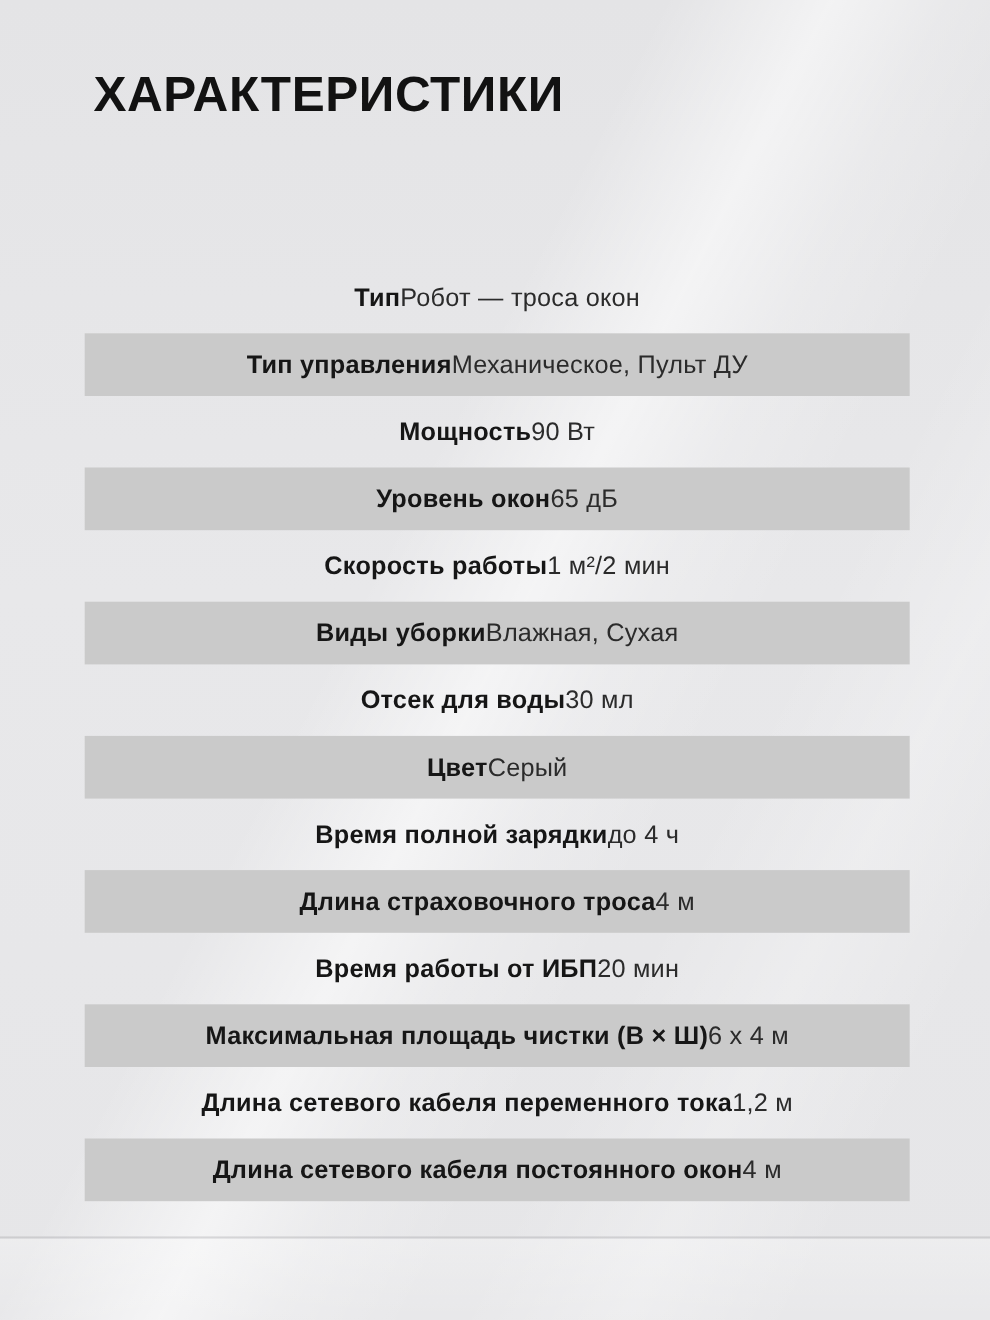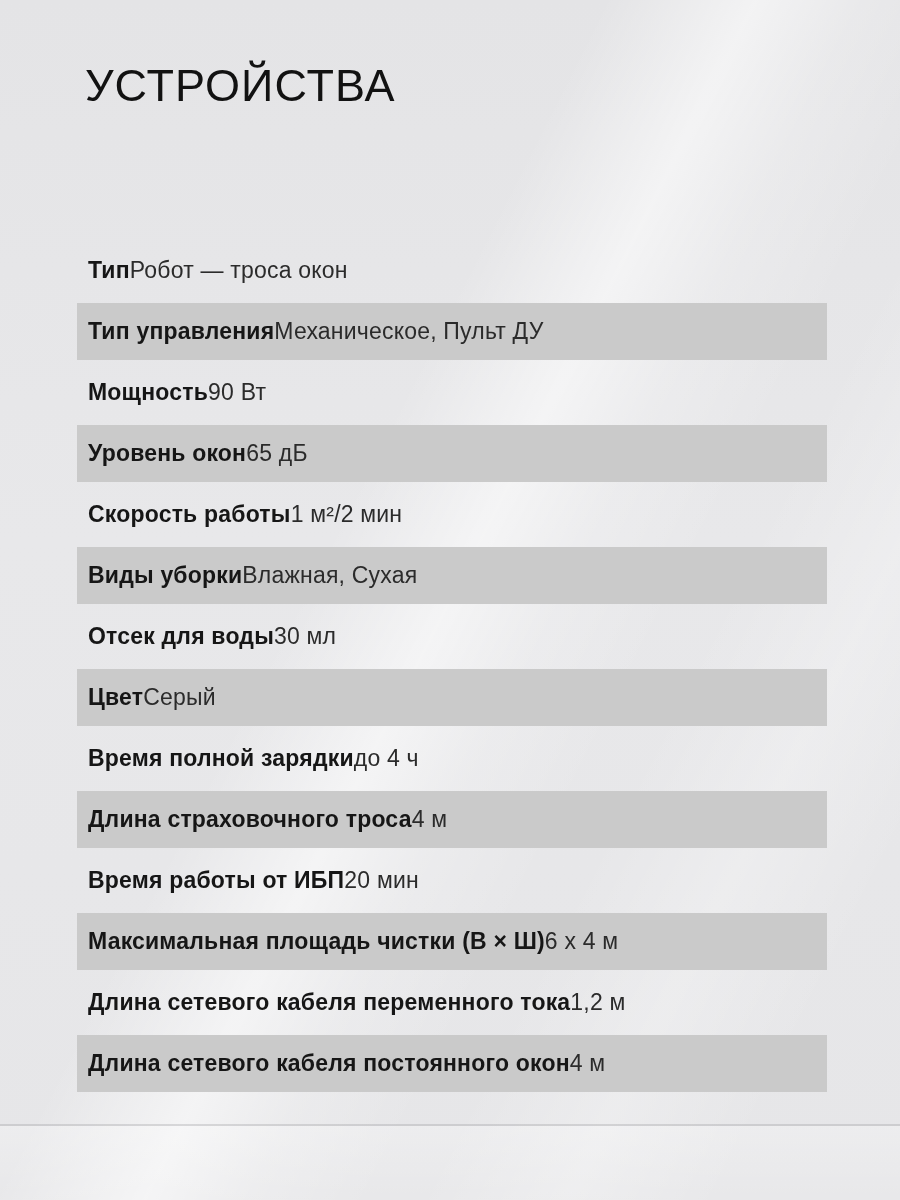--- a/index.html
+++ b/index.html
@@ -75,21 +75,21 @@
   }
 
   .spec-table {
     position: absolute;
     left: 77px;
     top: 242px;
     width: 750px;
   }
   .spec-row {
     display: flex;
-    justify-content: flex-start;
+    justify-content: center;
     align-items: center;
     height: 57px;
     margin-bottom: 4px;
     padding: 0 11px;
   }
   .spec-row:nth-of-type(even) {
     background: var(--row-shaded);
   }
   .spec-label {
     font-weight: 700;
@@ -109,21 +109,21 @@
 </style>
 </head>
 <body>
 
 <div class="canvas">
   <div class="bg-streak"></div>
   <div class="floor-seam"></div>
   <div class="floor-area"></div>
 
   <h1 class="page-title">
-    <span class="line2">УСТРОЙСТВА</span>
+    <span class="line1">ХАРАКТЕРИСТИКИ</span>
   </h1>
 
   <div class="spec-table">
 
       <div class="spec-row">
         <span class="spec-label">Тип</span>
         <span class="spec-value">Робот — троса окон</span>
       </div>
 
       <div class="spec-row">

